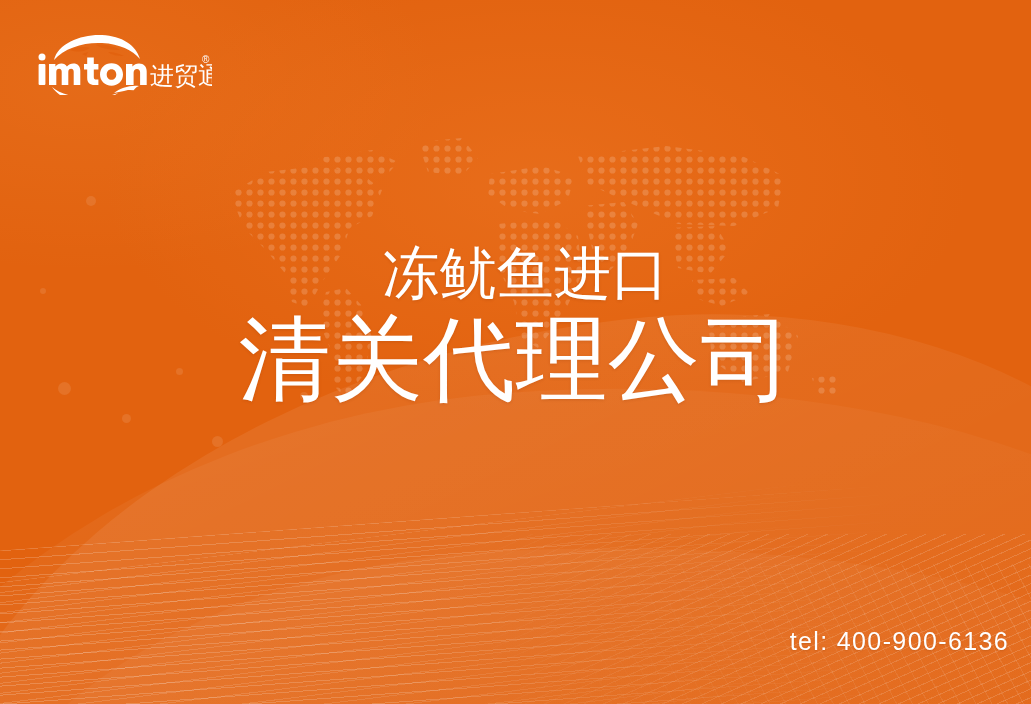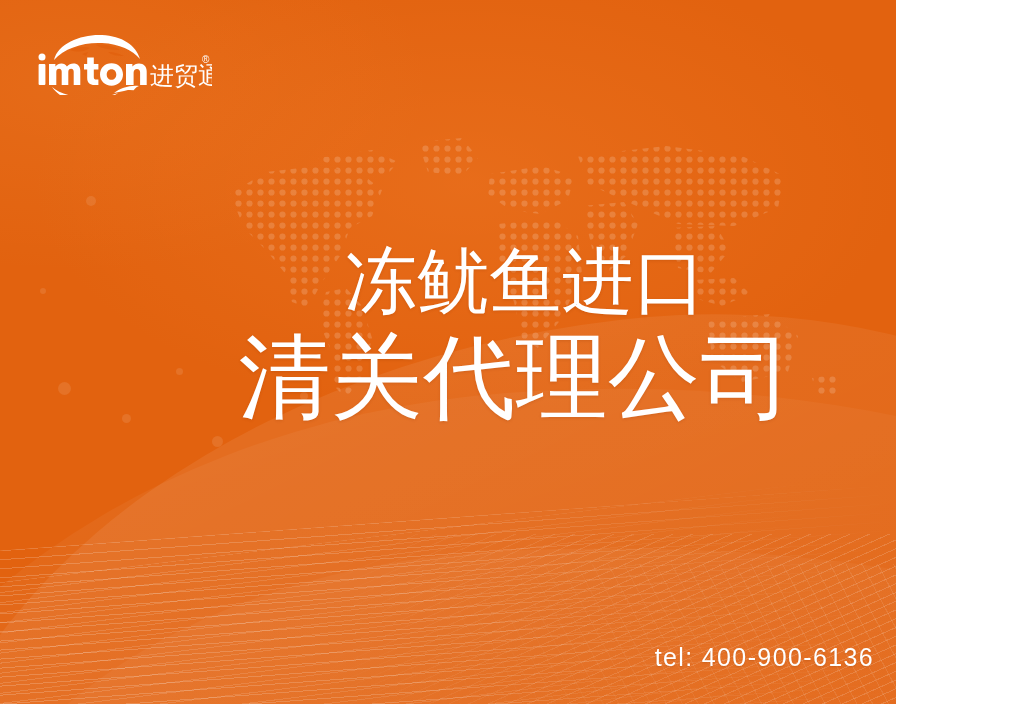--- a/index.html
+++ b/index.html
@@ -4,21 +4,21 @@
 <style>
   * { margin:0; padding:0; box-sizing:border-box; }
   html, body {
     width:1031px; height:704px; overflow:hidden;
     background:#ffffff;
     font-family:"Liberation Sans", sans-serif;
   }
 
   #banner {
     position:relative;
-    width:896px; height:704px;
+    width:1031px; height:704px;
     background:#e2620f;
     overflow:hidden;
   }
 
   
 
   .bg-layer { position:absolute; inset:0; pointer-events:none; }
 
   
   #glow-top {
@@ -127,26 +127,26 @@
   #headline {
     position:absolute; left:0; top:240px; width:1031px;
     text-align:center;
     color:#ffffff;
     line-height:1.16;
     letter-spacing:0.02em;
     font-weight:400;
     text-shadow:0 1px 3px rgba(120,45,0,0.18);
   }
   .title-line { display:block; white-space:nowrap; }
-  #title-line-1 { font-size:72px;padding-left:20px; }
+  #title-line-1 { font-size:57px;padding-left:20px; }
   #title-line-2 { font-size:92px;text-align:center; }
 
   
   #phone {
-    position:absolute; right:22px; bottom:32px;
+    position:absolute; right:22px; bottom:48px;
     color:#ffffff;
     font-size:25px;
     letter-spacing:0.055em;
     white-space:nowrap;
     text-shadow:0 1px 2px rgba(120,45,0,0.22);
   }
 </style>
 </head>
 <body>
 

